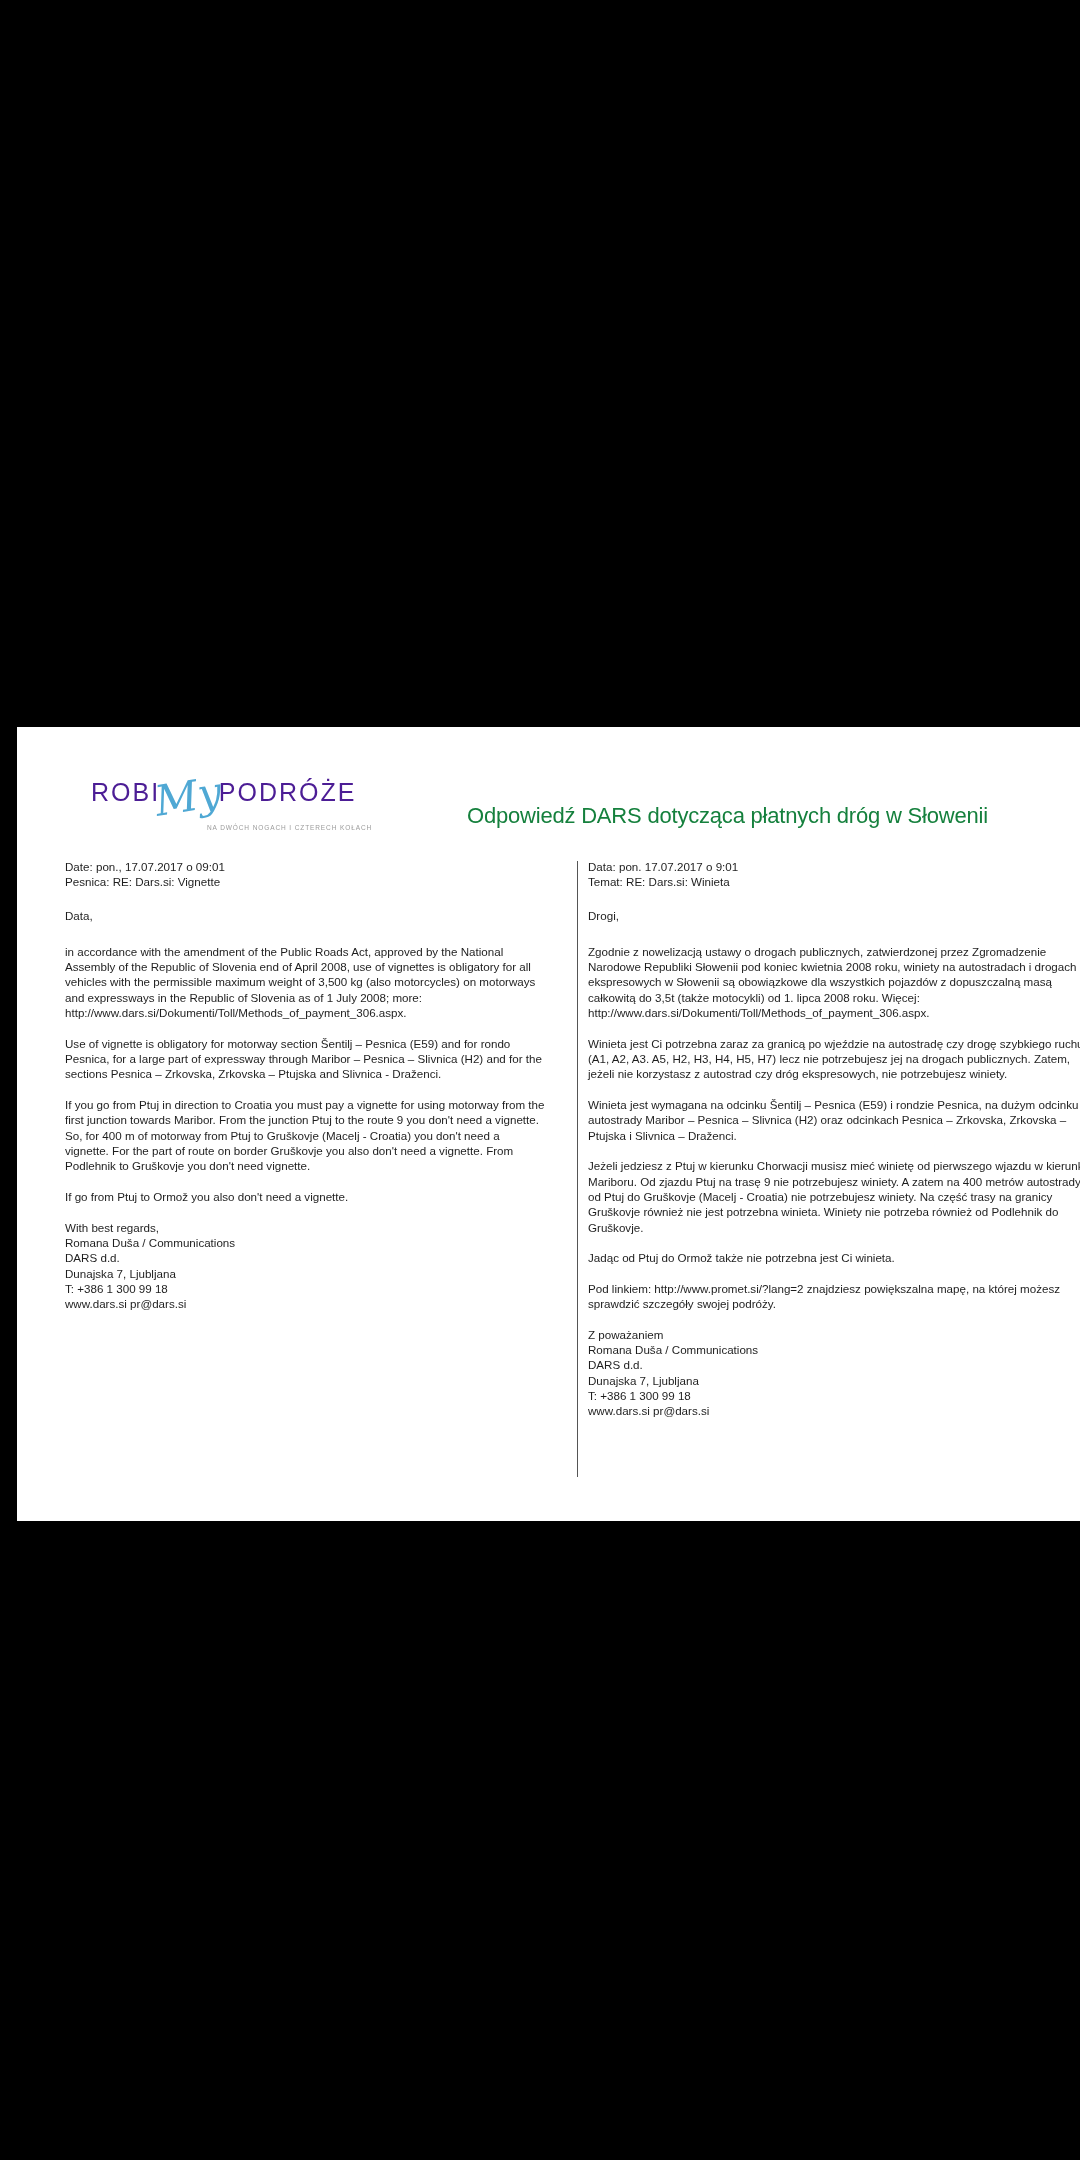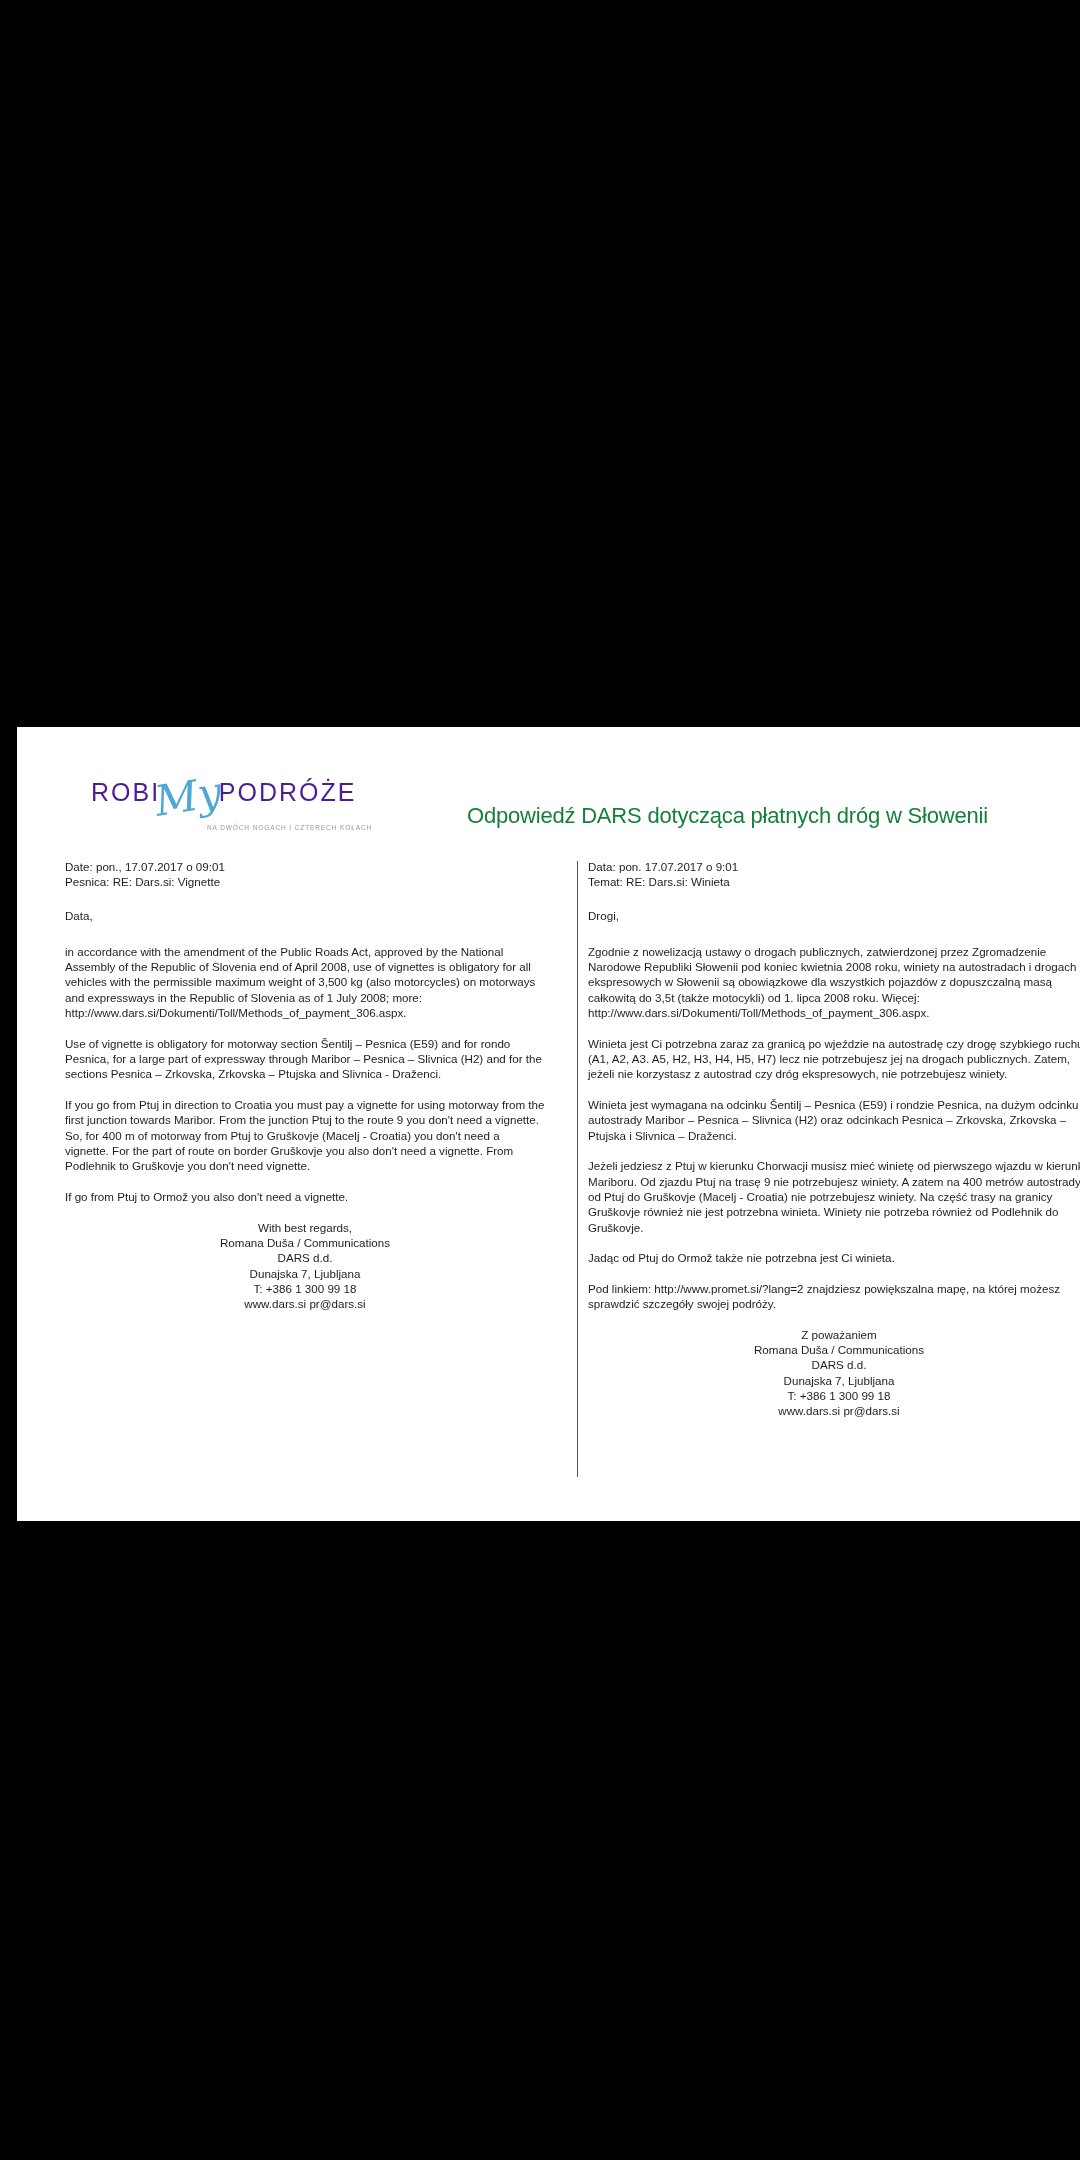--- a/index.html
+++ b/index.html
@@ -72,21 +72,21 @@
     top: 132px;
     font-size: 11.6px;
     line-height: 15.3px;
     color: #1e1e1e;
   }
   .email-col.left  { left: 48px;  width: 480px; }
   .email-col.right { left: 571px; width: 502px; }
   .meta { margin: 0 0 18px 0; }
   .greeting { margin: 0 0 21px 0; }
   p.para { margin: 0 0 15.4px 0; padding: 0; }
-  .sig { margin: 0; text-align: center; }
+  .sig { margin: 0; }
 </style>
 </head>
 <body>
 
 <div class="doc-panel">
 
   <div class="logo">
     <span class="logo-gray">ROBI</span><span class="logo-my">My</span><span class="logo-gray">PODRÓŻE</span>
     <div class="logo-tagline">NA DWÓCH NOGACH I CZTERECH KOŁACH</div>
   </div>

